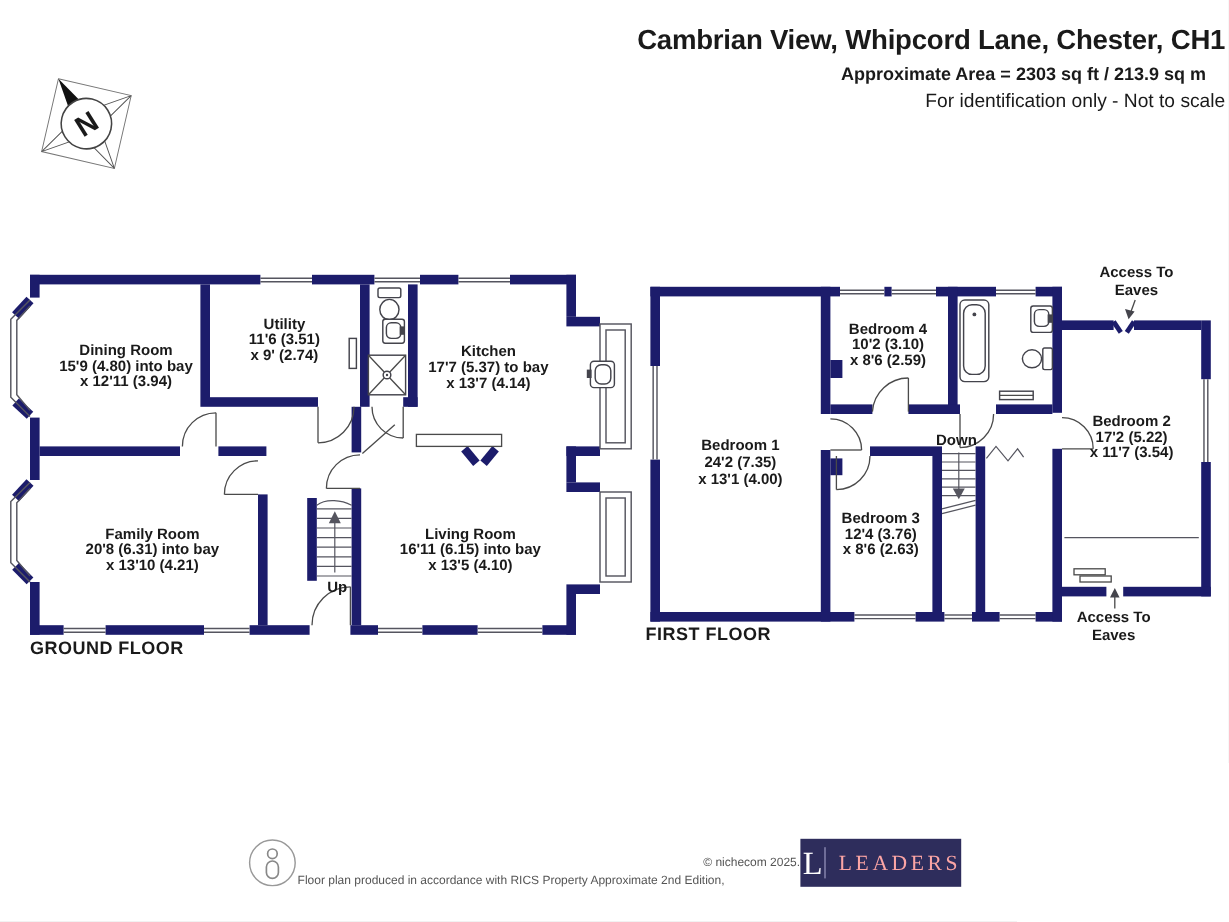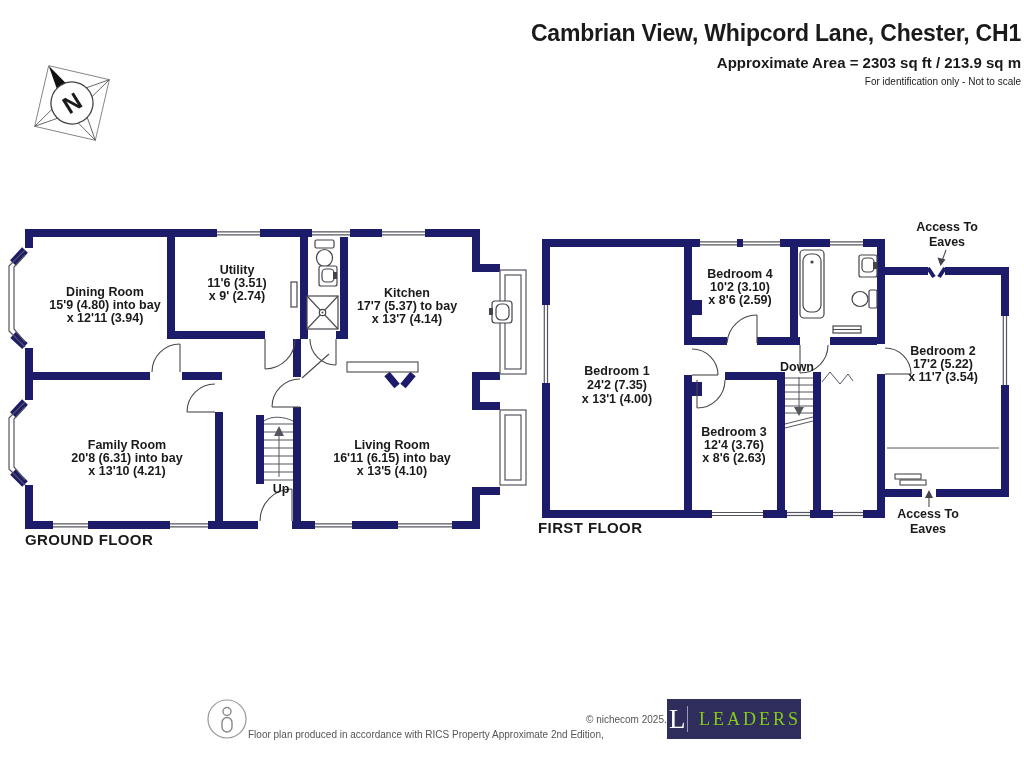--- a/index.html
+++ b/index.html
@@ -1,21 +1,21 @@
 <!DOCTYPE html>
 <html style="--wall: #1c1c6b; --logo_bg: #2e2d5c; --text: #1a1a1a; --muted: #555555;"><head>
 <meta charset="utf-8">
 <style>
   html,body{margin:0;padding:0;background:#e8e8e8;}
   .page{position:relative;width:1024px;height:768px;background:#ffffff;overflow:hidden;
         font-family:"Liberation Sans",sans-serif;color:var(--text,#1a1a1a);}
   
   .hdr-title{position:absolute;top:20px;right:3px;font-size:23px;font-weight:700;letter-spacing:-0.2px;}
-  .hdr-area{position:absolute;top:54px;right:3px;font-size:15px;font-weight:600;}
-  .hdr-note{position:absolute;top:76px;right:3px;font-size:10px;font-weight:400;}
+  .hdr-area{position:absolute;top:54px;right:19px;font-size:15px;font-weight:600;}
+  .hdr-note{position:absolute;top:76px;right:3px;font-size:16px;font-weight:400;}
   
   svg{position:absolute;left:0;top:0;}
   .wall{fill:var(--wall,#1c1c6b);}
   .wallline{stroke:var(--wall,#1c1c6b);}
   .thin{stroke:#4a4a4a;stroke-width:1.1;fill:none;}
   .glaze{stroke:#55555f;stroke-width:1.2;fill:none;}
   .fix{stroke:#44444c;stroke-width:1.2;fill:#ffffff;}
   .stair{stroke:#55555f;stroke-width:1;fill:none;}
   text{font-family:"Liberation Sans",sans-serif;fill:var(--text,#1a1a1a);}
   .room-t{font-size:12.5px;font-weight:600;text-anchor:middle;}
@@ -23,21 +23,21 @@
   .small-t{font-size:12.5px;font-weight:600;text-anchor:middle;}
   .compass-n{font-size:24px;font-weight:700;text-anchor:middle;}
   
   .disc{position:absolute;left:248px;top:701px;font-size:10px;line-height:13.5px;
         color:var(--muted,#555);white-space:pre;}
   .copyright{position:absolute;left:586px;top:714px;font-size:10px;color:var(--muted,#555);text-align:center;}
   .logo{position:absolute;left:667px;top:699px;width:134px;height:40px;background:var(--logo_bg,#2e2d5c);
         display:flex;align-items:center;}
   .logo-l{font-family:"Liberation Serif",serif;color:#fff;font-size:27px;width:37px;text-align:center;line-height:40px;}
   .logo-bar{width:1px;height:26px;background:#9a98c0;}
-  .logo-name{font-family:"Liberation Serif",serif;color:#84cc16;font-size:18px;letter-spacing:3px;padding-left:11px;}
+  .logo-name{font-family:"Liberation Serif",serif;color:#fca5a5;font-size:18px;letter-spacing:3px;padding-left:11px;}
 </style>
 </head>
 <body>
 
 <div class="page">
 
   <div class="hdr-title">Cambrian View, Whipcord Lane, Chester, CH1</div>
   <div class="hdr-area">Approximate Area = 2303 sq ft / 213.9 sq m</div>
   <div class="hdr-note">For identification only - Not to scale</div>
 

